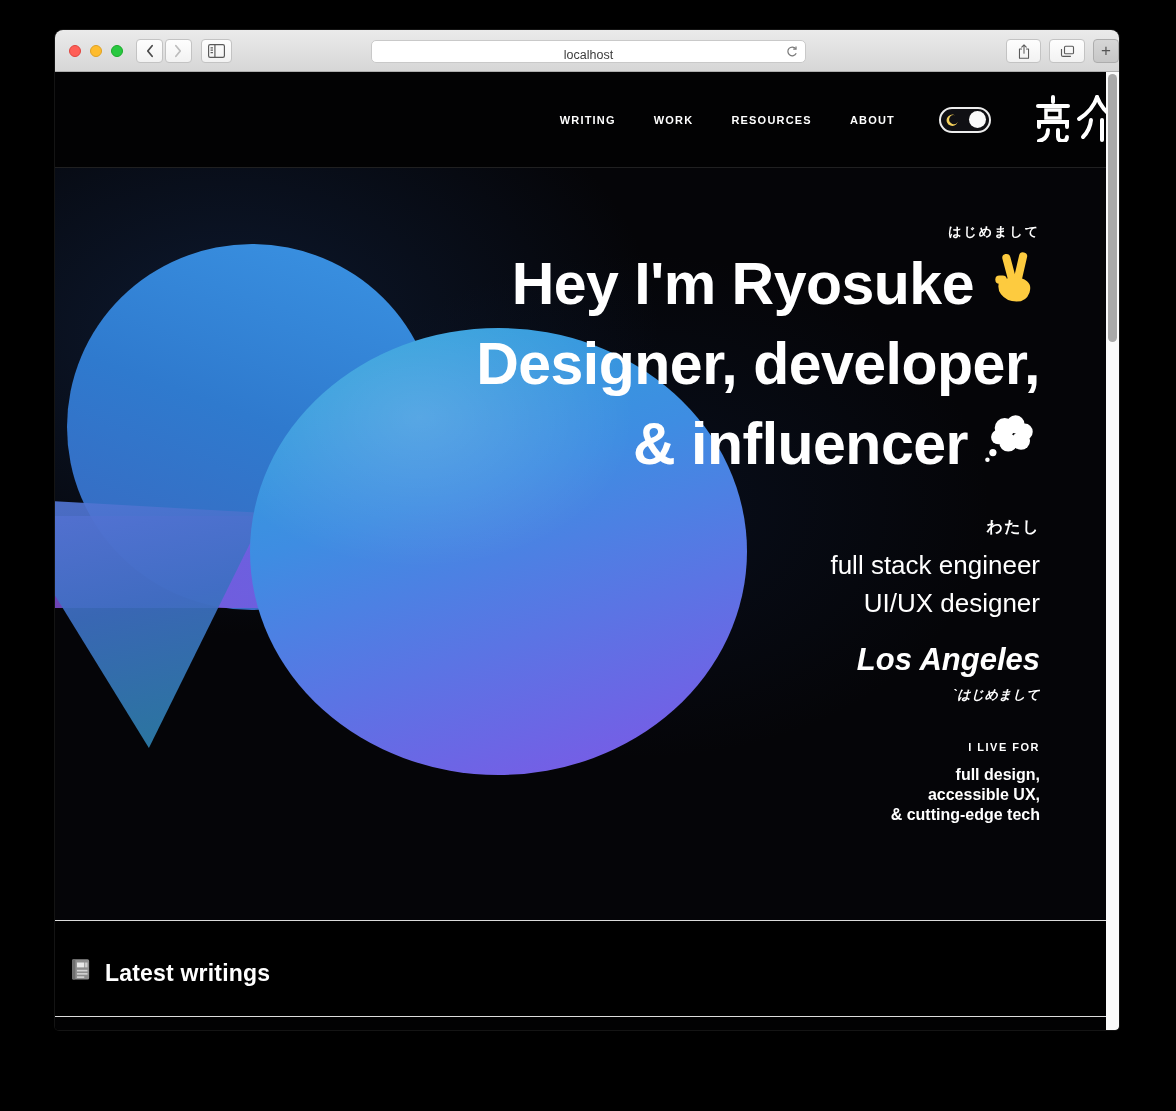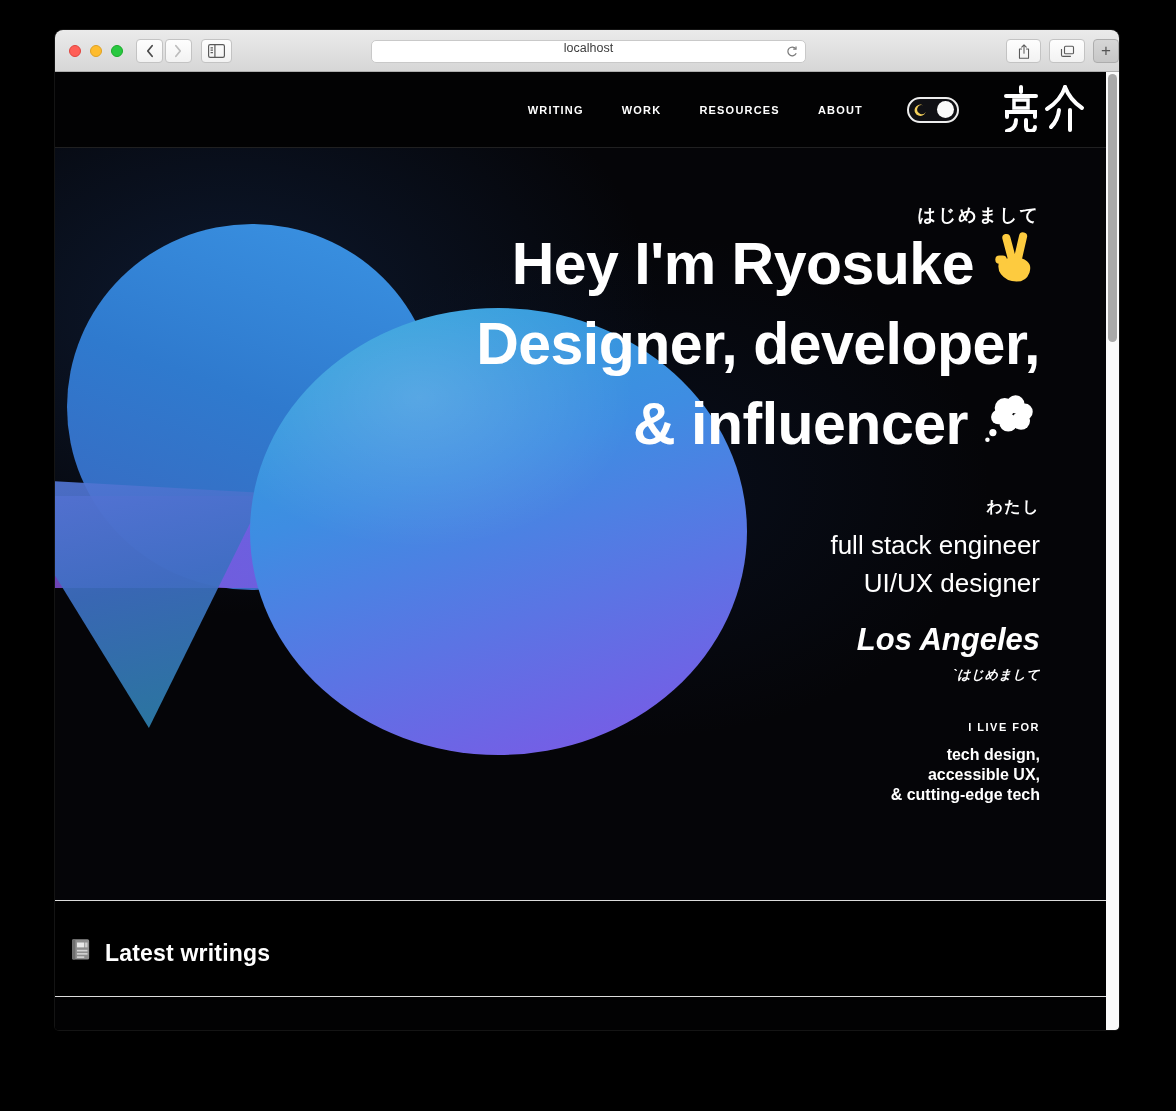--- a/index.html
+++ b/index.html
@@ -23,30 +23,30 @@
   .tbtn svg { display:block; }
   .btn-back    { left:81px;  width:27px; }
   .btn-forward { left:110px; width:27px; }
   .btn-sidebar { left:146px; width:31px; }
   .btn-share   { left:951px; width:35px; }
   .btn-tabs    { left:994px; width:36px; }
   .btn-newtab  { left:1038px; width:26px; background:linear-gradient(#d6d6d6,#c7c7c7);
                  border-color:#adadad; color:#555; font-size:17px; font-weight:400; }
   .urlfield { position:absolute; left:316px; top:10px; width:435px; height:23px;
               background:#fff; border:1px solid #c9c9c9; border-radius:5px;
-              display:flex; align-items:flex-start; justify-content:center;
+              display:flex; align-items:flex-end; justify-content:center;
               font-size:12.5px; color:#3c3c3c; }
   .urlfield .reload { position:absolute; right:6px; top:4px; }
 
   
   .page { position:absolute; left:0; top:42px; width:100%; height:958px; background:#020203; }
 
   
-  .site-header { position:relative; height:76px; display:flex; align-items:center;
-                 justify-content:flex-end; padding-right:32px; gap:38px;
+  .site-header { position:relative; height:96px; display:flex; align-items:center;
+                 justify-content:flex-end; gap:38px;
                  border-bottom:1px solid rgba(255,255,255,0.12); }
   .nav-link { color:#fff; font-size:11px; font-weight:700; letter-spacing:1.2px; cursor:pointer; }
   .toggle { width:52px; height:26px; border-radius:13px; background:#101014;
             border:2px solid #ededed; position:relative; margin-left:6px; cursor:pointer; }
   .toggle .moon { position:absolute; left:5px; top:4px; }
   .toggle .knob { position:absolute; right:3px; top:2.5px; width:17px; height:17px;
                   border-radius:50%; background:#fafafa; }
   .logo { margin-left:2px; }
 
   
@@ -62,21 +62,21 @@
                  background:linear-gradient(90deg, rgba(138,86,230,0.78), rgba(112,96,240,0.60)); }
   .pin-triangle { left:-60px; top:330px; width:270px; height:250px;
                   clip-path:polygon(0 0, 100% 6%, 57% 100%);
                   background:linear-gradient(168deg, rgba(80,116,210,0.92) 8%, rgba(61,111,194,0.92) 45%, rgba(45,123,168,0.95) 92%); }
   .circle-right { left:195px; top:160px; width:497px; height:447px; border-radius:50%;
                   background:linear-gradient(162deg, #2ea4da 2%, #3e8de2 38%, #5b74e4 66%, #7d57e6 98%); }
   .circle-right::after { content:""; position:absolute; inset:0; border-radius:50%;
                   background:radial-gradient(ellipse 62% 48% at 34% 20%, rgba(255,255,255,0.16), transparent 70%); }
 
   .hero-text { position:absolute; right:79px; text-align:right; color:#fff; }
-  .greeting { top:55px; font-size:18px; font-weight:700; letter-spacing:2px; }
+  .greeting { top:55px; font-size:13px; font-weight:700; letter-spacing:2px; }
   .headline { top:76px; font-size:59px; font-weight:700; line-height:80px; letter-spacing:-0.5px; }
   .headline .h1-line { display:flex; justify-content:flex-end; align-items:center; gap:14px; white-space:nowrap; }
   .roles { top:349px; }
   .mini-label { font-size:16px; font-weight:700; letter-spacing:1.5px; }
   .roles .role { font-size:26px; font-weight:400; line-height:38px; }
   .roles .mini-label { margin-bottom:8px; }
   .location { top:474px;font-style:italic; }
   .location .city { font-size:31px; font-weight:700; line-height:36px; }
   .location .suffix { font-size:13px; font-weight:700; margin-top:8px; letter-spacing:0.5px; }
   .livefor { top:573px; }
@@ -247,21 +247,21 @@
         <div class="role">UI/UX designer</div>
       </div>
 
       <div class="hero-text location">
         <div class="city">Los Angeles</div>
         <div class="suffix">`はじめまして</div>
       </div>
 
       <div class="hero-text livefor">
         <div class="mini-label">I LIVE FOR</div>
-        <div class="item">tech design,</div>
+        <div class="item">full design,</div>
         <div class="item">accessible UX,</div>
         <div class="item">&amp; cutting-edge tech</div>
       </div>
     </div>
 
     <div class="writings">
       <span class="icon">
         <svg width="26" height="26" viewBox="0 0 32 32">
           <rect x="5" y="4" width="21" height="25" rx="2" fill="#8f8f8f"></rect>
           <rect x="5" y="4" width="4" height="25" rx="1.5" fill="#6e6e6e"></rect>

